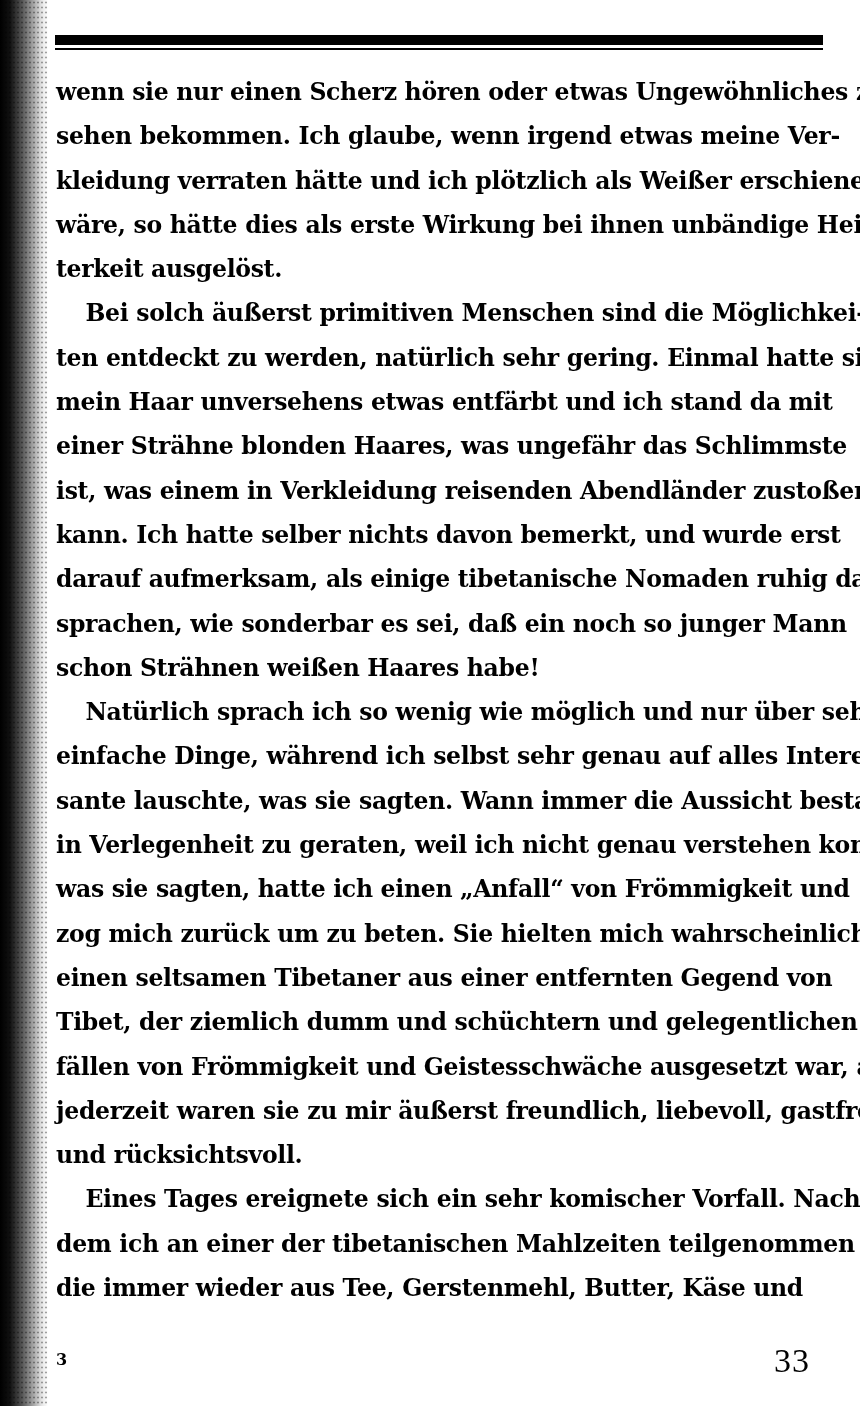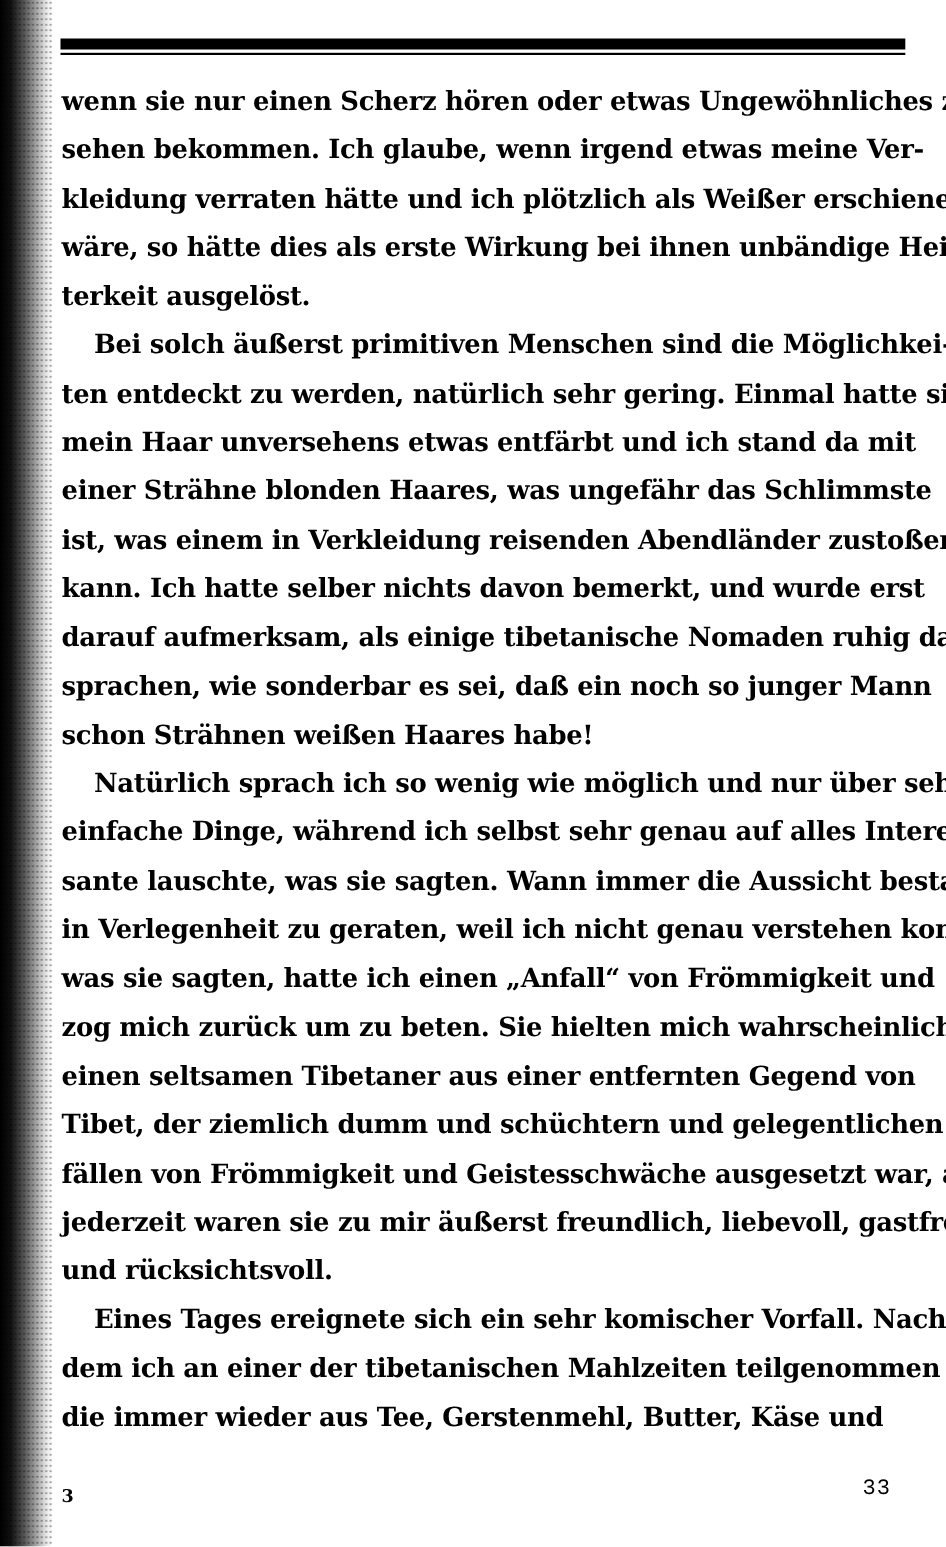--- a/index.html
+++ b/index.html
@@ -31,22 +31,22 @@
       text-align: justify; text-align-last: justify; white-space: nowrap;
       letter-spacing: -0.3px; transform: scaleX(0.98); transform-origin: left center;
     }
     .line.indent { padding-left: 30px; }
     .line.last { text-align-last: left; }
     .footer-sig {
       position: absolute; left: 56px; top: 1350px; font-size: 16px; font-weight: bold;
       font-family: "DejaVu Serif", serif;
     }
     .footer-page {
-      position: absolute; right: 50px; top: 1342px; font-size: 20px;
-      font-family: Liberation Mono, monospace; letter-spacing: 1px;
+      position: absolute; right: 50px; top: 1342px; font-size: 34px;
+      font-family: Liberation Serif, serif; letter-spacing: 1px;
     }
   </style>
 </head>
 <body>
 
 <div class="binding-edge"></div>
 <div class="rule-thick"></div>
 <div class="rule-thin"></div>
 
 <div class="text-block">

